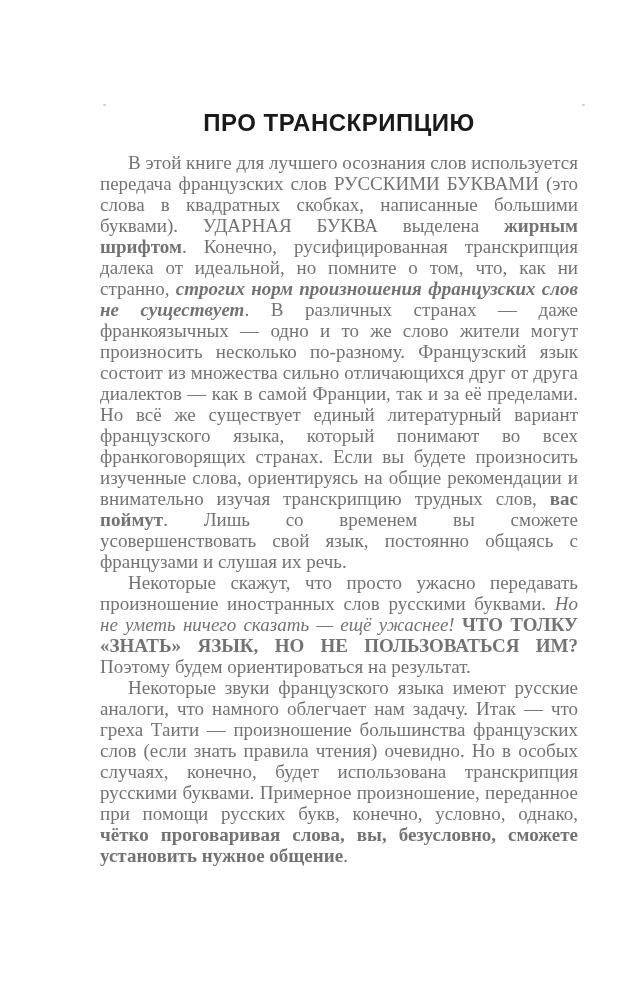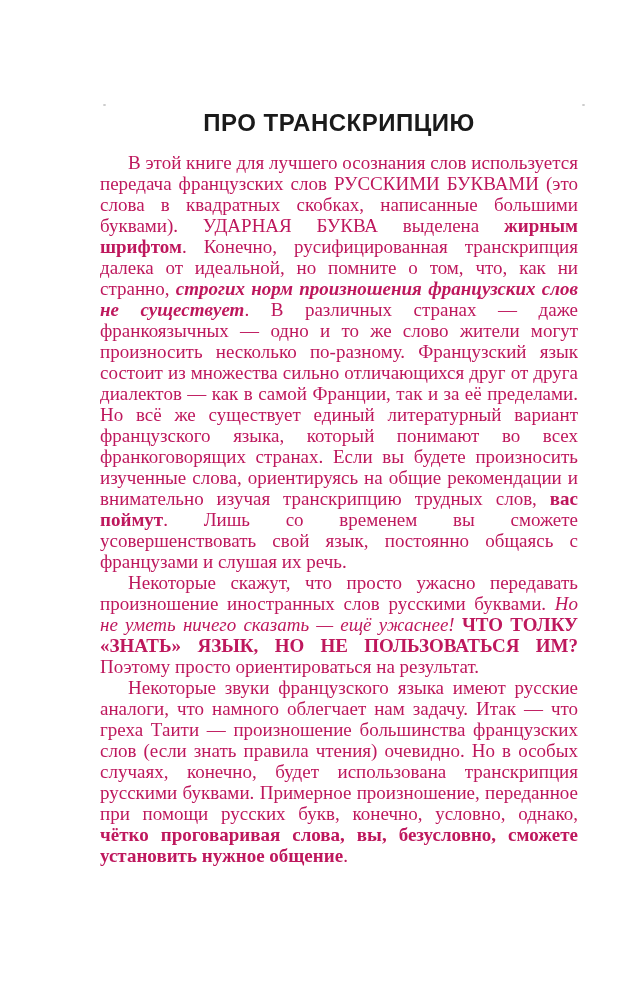--- a/index.html
+++ b/index.html
@@ -32,21 +32,21 @@
     color: #1a1a1a;
     margin: 0 0 16px 0;
   }
   .paragraphs p {
     font-family: "Liberation Serif", serif;
     font-size: 19px;
     line-height: 21px;
     text-align: justify;
     text-indent: 28px;
     margin: 0;
-    color: #be185d;
+    color: #737373;
   }
   .run-b  { font-weight: 700; }
   .run-i  { font-style: italic; }
   .run-bi { font-weight: 700; font-style: italic; }
   .scan-mark {
     position: absolute;
     width: 3px;
     height: 2px;
     background: #c9c9c9;
     border-radius: 50%;
@@ -57,17 +57,17 @@
 </head>
 <body>
 
 <div class="page">
   <span class="scan-mark left"></span>
   <span class="scan-mark right"></span>
   <div class="content">
     <h1 class="title">ПРО ТРАНСКРИПЦИЮ</h1>
     <div class="paragraphs" id="paragraphs">
         <p><span>В этой книге для лучшего осознания слов используется передача французских слов РУССКИМИ БУКВАМИ (это слова в квадратных скобках, написанные большими буквами). УДАРНАЯ БУКВА выделена </span><span class="run-b">жирным шрифтом</span><span>. Конечно, русифицированная транскрипция далека от идеальной, но помните о том, что, как ни странно, </span><span class="run-bi">строгих норм произношения французских слов не существует</span><span>. В различных странах — даже франкоязычных — одно и то же слово жители могут произносить несколько по-разному. Французский язык состоит из множества сильно отличающихся друг от друга диалектов — как в самой Франции, так и за её пределами. Но всё же существует единый литературный вариант французского языка, который понимают во всех франкоговорящих странах. Если вы будете произносить изученные слова, ориентируясь на общие рекомендации и внимательно изучая транскрипцию трудных слов, </span><span class="run-b">вас поймут</span><span>. Лишь со временем вы сможете усовершенствовать свой язык, постоянно общаясь с французами и слушая их речь.</span></p>
-        <p><span>Некоторые скажут, что просто ужасно передавать произношение иностранных слов русскими буквами. </span><span class="run-i">Но не уметь ничего сказать — ещё ужаснее!</span><span> </span><span class="run-b">ЧТО ТОЛКУ «ЗНАТЬ» ЯЗЫК, НО НЕ ПОЛЬЗОВАТЬСЯ ИМ?</span><span> Поэтому просто ориентироваться на результат.</span></p>
+        <p><span>Некоторые скажут, что просто ужасно передавать произношение иностранных слов русскими буквами. </span><span class="run-i">Но не уметь ничего сказать — ещё ужаснее!</span><span> </span><span class="run-b">ЧТО ТОЛКУ «ЗНАТЬ» ЯЗЫК, НО НЕ ПОЛЬЗОВАТЬСЯ ИМ?</span><span> Поэтому будем ориентироваться на результат.</span></p>
         <p><span>Некоторые звуки французского языка имеют русские аналоги, что намного облегчает нам задачу. Итак — что греха Таити — произношение большинства французских слов (если знать правила чтения) очевидно. Но в особых случаях, конечно, будет использована транскрипция русскими буквами. Примерное произношение, переданное при помощи русских букв, конечно, условно, однако, </span><span class="run-b">чётко проговаривая слова, вы, безусловно, сможете установить нужное общение</span><span>.</span></p>
       </div>
   </div>
 </div>
 
 </body></html>

